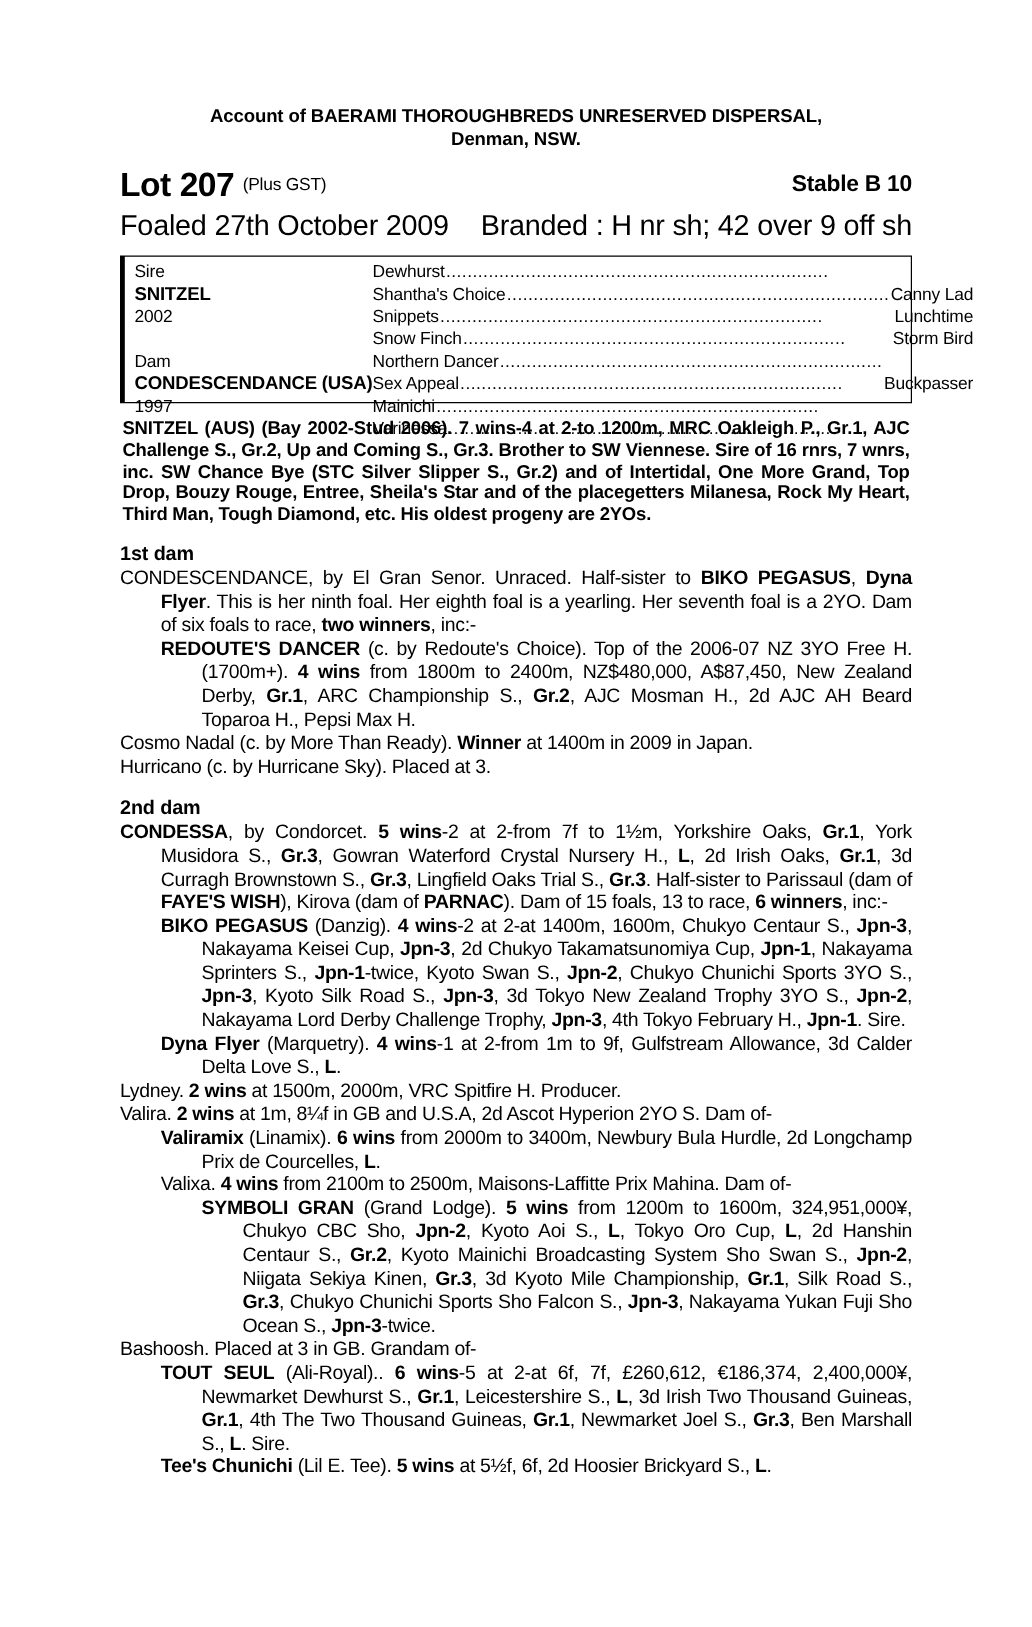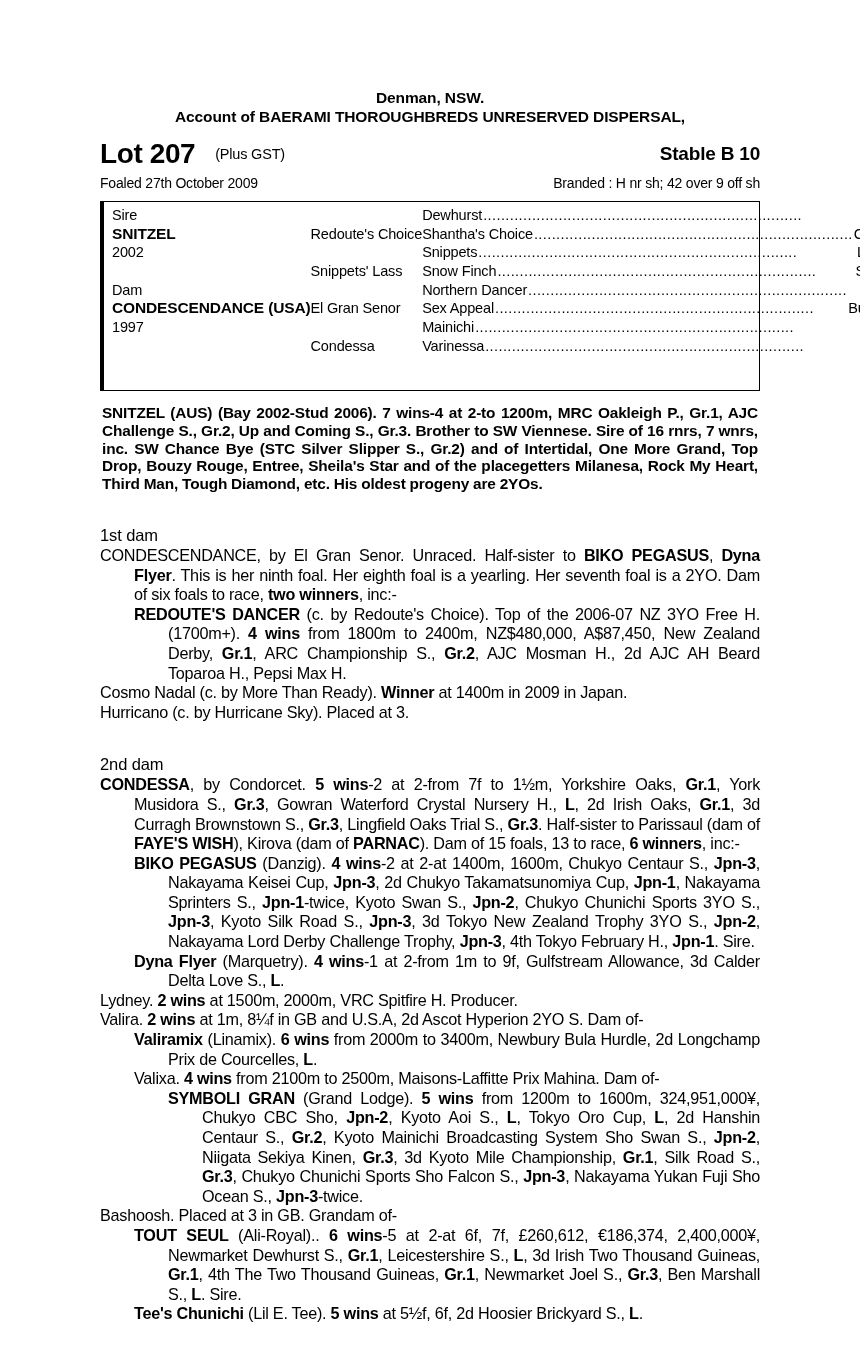--- a/index.html
+++ b/index.html
@@ -40,54 +40,54 @@
     margin-top: 12px;
     white-space: nowrap;
   }
   .lot-no {
     font-size: 28px;
     font-weight: bold;
     letter-spacing: -0.4px;
   }
   .gst {
     font-size: 14.5px;
-    margin-left: 20px;
+    margin-left: 7px;
     letter-spacing: -0.2px;
   }
   .colour-sex {
     font-size: 27px;
     font-weight: bold;
     margin-left: 26px;
     letter-spacing: -0.3px;
   }
   .stable {
     font-size: 19px;
     font-weight: bold;
     margin-left: auto;
     letter-spacing: -0.2px;
   }
 
   .foaled-row {
     display: flex;
     align-items: flex-start;
     margin-top: 5px;
-    font-size: 14px;
+    font-size: 24px;
     letter-spacing: -0.2px;
     white-space: nowrap;
   }
   .branded { margin-left: auto; }
 
   
   .ped-table {
     margin-top: 10px;
     border: 1px solid #000;
     border-left: 4px solid #000;
     box-sizing: border-box;
     display: flex;
-    height: 190px;
+    height: 123px;
     padding: 4px 0 4px 0;
   }
   .ped-col-1 {
     width: 207px;
     padding-left: 8px;
     box-sizing: border-box;
   }
   .ped-col-2 {
     width: 160px;
     box-sizing: border-box;
@@ -133,23 +133,23 @@
     font-size: 15.4px;
     line-height: 17.8px;
     text-align: justify;
     letter-spacing: -0.15px;
     word-spacing: -0.2px;
     padding: 0 2px;
   }
 
   
   .section-head {
-    font-weight: normal;
+    font-weight: bold;
     font-size: 16.5px;
-    margin-top: 33px;
+    margin-top: 15px;
     margin-bottom: 1px;
     letter-spacing: -0.1px;
   }
   .entry {
     font-size: 16.2px;
     line-height: 19.6px;
     text-align: justify;
     text-justify: inter-word;
     letter-spacing: -0.25px;
     margin: 0;
@@ -158,22 +158,22 @@
   .entry.i2 { padding-left: 68px; text-indent: -34px; }
   .entry.i3 { padding-left: 102px; text-indent: -34px; }
   .entry b { font-weight: bold; }
 </style>
 </head>
 <body>
 
 <div class="page">
 
   <div class="account-block">
+    <span class="account-line">Account of BAERAMI THOROUGHBREDS UNRESERVED DISPERSAL,</span>
     <span class="account-line">Denman, NSW.</span>
-    <span class="account-line">Account of BAERAMI THOROUGHBREDS UNRESERVED DISPERSAL,</span>
   </div>
 
   <div class="lot-row">
     <span class="lot-no">Lot 207</span>
     <span class="gst">(Plus GST)</span>
     <span class="stable">Stable B 10</span>
   </div>
 
   <div class="foaled-row">
     <span>Foaled 27th October 2009</span>
@@ -183,30 +183,20 @@
   <div class="ped-table">
     <div class="ped-col-1">
         <div class="ped-line">Sire</div>
         <div class="ped-line bold">SNITZEL</div>
         <div class="ped-line">2002</div>
         <div class="ped-line blank">&nbsp;</div>
         <div class="ped-line">Dam</div>
         <div class="ped-line bold">CONDESCENDANCE (USA)</div>
         <div class="ped-line">1997</div>
         <div class="ped-line blank">&nbsp;</div>
-      </div>
-    <div class="ped-col-2">
-        <div class="ped-line">&nbsp;</div>
-        <div class="ped-line">Redoute's Choice</div>
-        <div class="ped-line">&nbsp;</div>
-        <div class="ped-line">Snippets' Lass</div>
-        <div class="ped-line">&nbsp;</div>
-        <div class="ped-line">El Gran Senor</div>
-        <div class="ped-line">&nbsp;</div>
-        <div class="ped-line">Condessa</div>
       </div>
     <div class="ped-col-3">
         <div class="ped-dotline">
           <span>Dewhurst</span>
           <span class="lead"></span>
         </div>
         <div class="ped-dotline">
           <span>Shantha's Choice</span>
           <span class="lead"></span>
           <span>Canny Lad</span>

